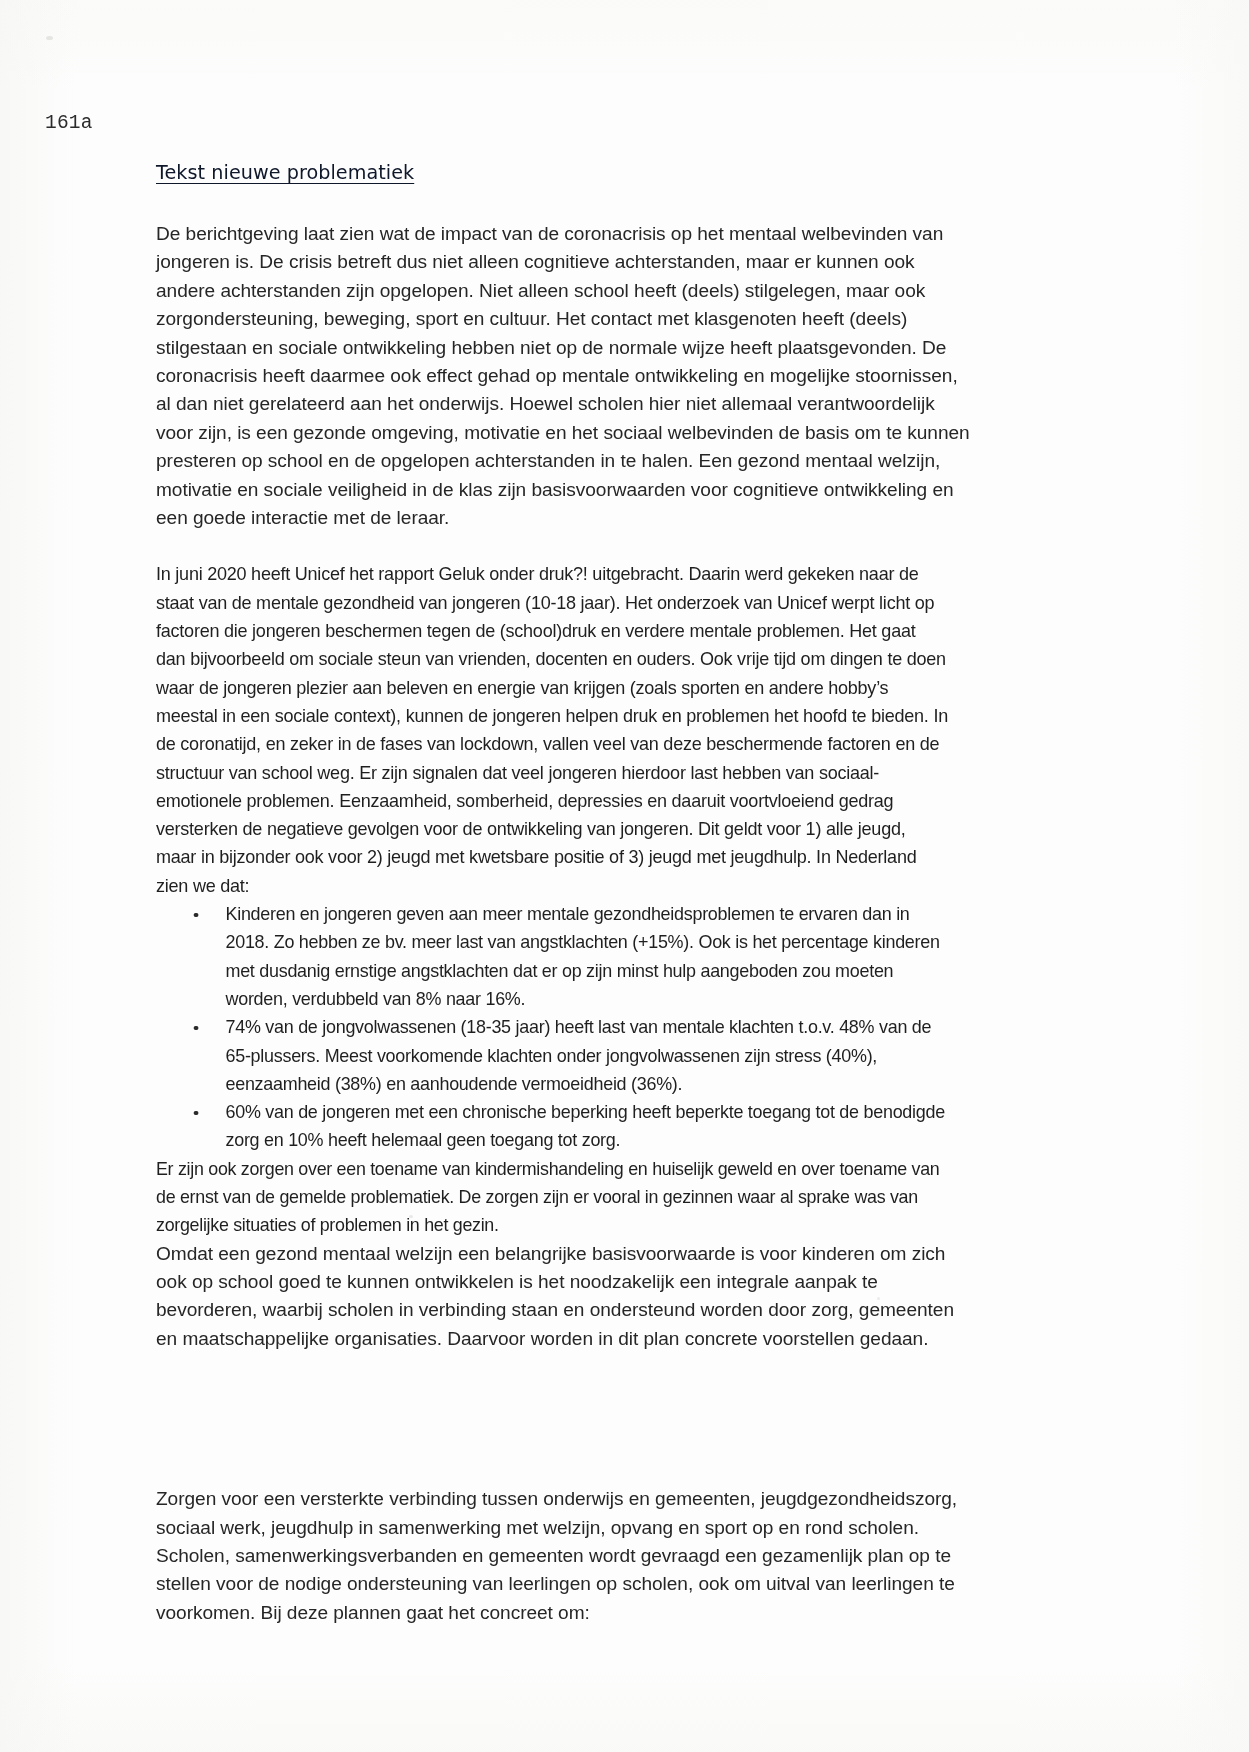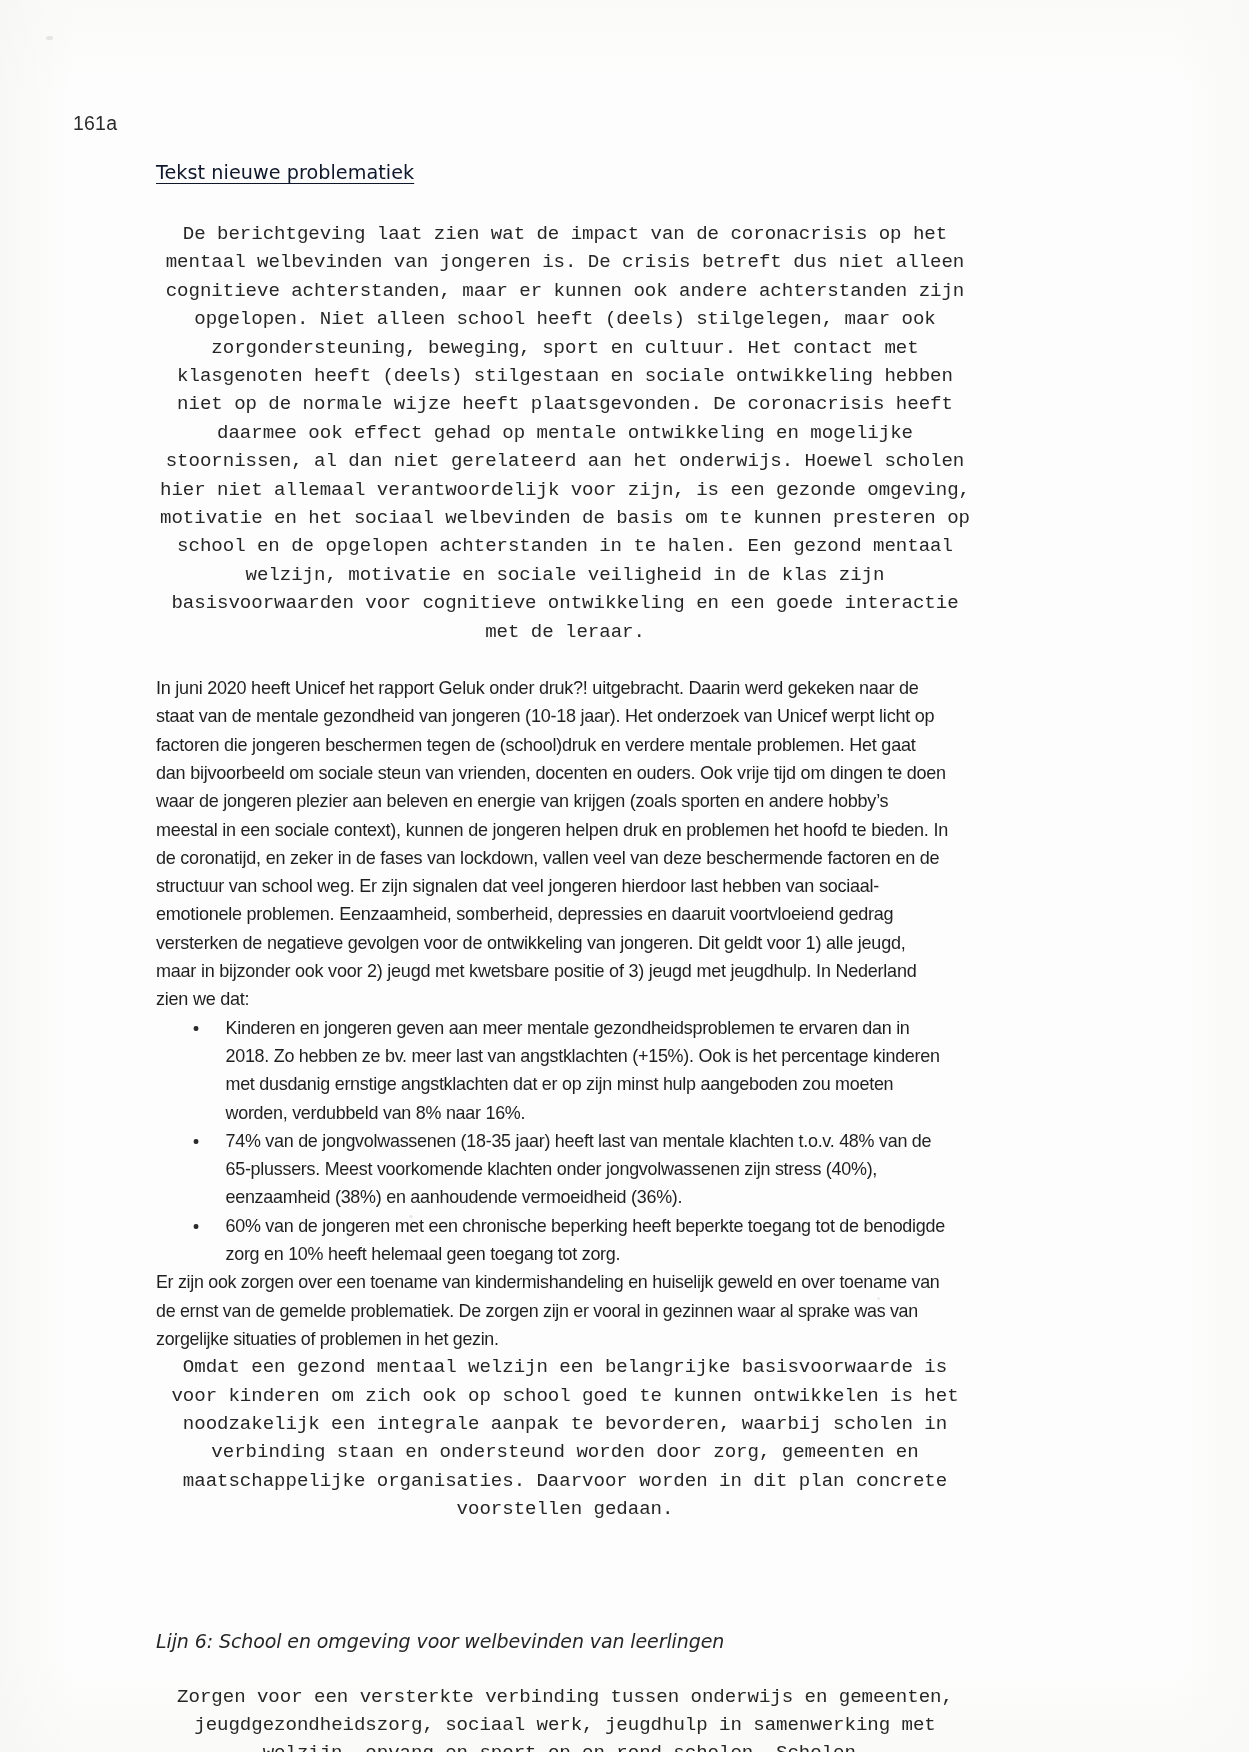--- a/index.html
+++ b/index.html
@@ -29,23 +29,23 @@
     background:
       linear-gradient(90deg, rgba(246,246,244,0.75) 0%, rgba(255,255,255,0) 6%,
                       rgba(255,255,255,0) 94%, rgba(248,248,246,0.8) 100%),
       linear-gradient(180deg, rgba(250,250,248,0.9) 0%, rgba(255,255,255,0) 5%,
                       rgba(255,255,255,0) 95%, rgba(249,249,247,0.9) 100%);
     pointer-events: none;
   }
 
   .folio {
     position: absolute;
-    left: 73px;
+    left: 45px;
     top: 112px;
-    font-family: Liberation Sans, sans-serif;
+    font-family: Liberation Mono, monospace;
     font-size: 19.5px;
     letter-spacing: 0.2px;
     color: #2b2b2b;
   }
 
   .body-col {
     position: absolute;
     left: 156px;
     top: 160px;
     width: 818px;
@@ -58,27 +58,27 @@
     color: #0f172a;
     text-decoration: underline;
     text-underline-offset: 4px;
     text-decoration-thickness: 1.4px;
     letter-spacing: 0.05px;
     margin: 0;
   }
 
   
   .para-a {
-    font-family: Liberation Mono, monospace;
+    font-family: Liberation Sans, sans-serif;
     font-size: 19.1px;
     line-height: 28.4px;
     color: #262626;
     margin: 0;
     letter-spacing: -0.05px;
-    text-align: center;
+    text-align: left;
   }
 
   
   .para-b {
     font-family: "Liberation Sans", sans-serif;
     font-size: 18.6px;
     line-height: 28.3px;
     color: #1f1f1f;
     margin: 0;
     letter-spacing: -0.25px;
@@ -177,20 +177,19 @@
 
     <p class="para-b-tight">Er zijn ook zorgen over een toename van kindermishandeling en huiselijk geweld en over toename van de ernst van de gemelde problematiek. De zorgen zijn er vooral in gezinnen waar al sprake was van zorgelijke situaties of problemen in het gezin.</p>
 
     <p class="para-a">Omdat een gezond mentaal welzijn een belangrijke basisvoorwaarde is voor kinderen om zich ook op school goed te kunnen ontwikkelen is het noodzakelijk een integrale aanpak te bevorderen, waarbij scholen in verbinding staan en ondersteund worden door zorg, gemeenten en maatschappelijke organisaties. Daarvoor worden in dit plan concrete voorstellen gedaan.</p>
 
     <div class="gap-lg"></div>
 
 
     <div class="gap-xxl"></div>
 
-    <p class="italic-head">Lijn 6: School en omgeving voor welbevinden van leerlingen</p>
 
     <div class="gap-md"></div>
 
     <p class="para-a">Zorgen voor een versterkte verbinding tussen onderwijs en gemeenten, jeugdgezondheidszorg, sociaal werk, jeugdhulp in samenwerking met welzijn, opvang en sport op en rond scholen. Scholen, samenwerkingsverbanden en gemeenten  wordt gevraagd een gezamenlijk plan op te stellen voor de nodige ondersteuning van leerlingen op scholen, ook om uitval van leerlingen te voorkomen. Bij deze plannen gaat het concreet om:</p>
 
   </div>
 </div>
 
 </body></html>

